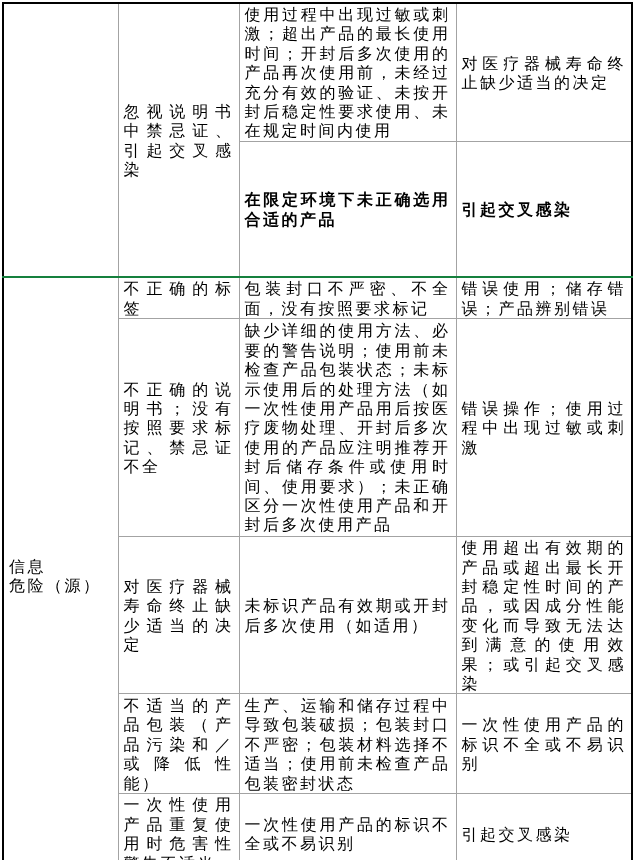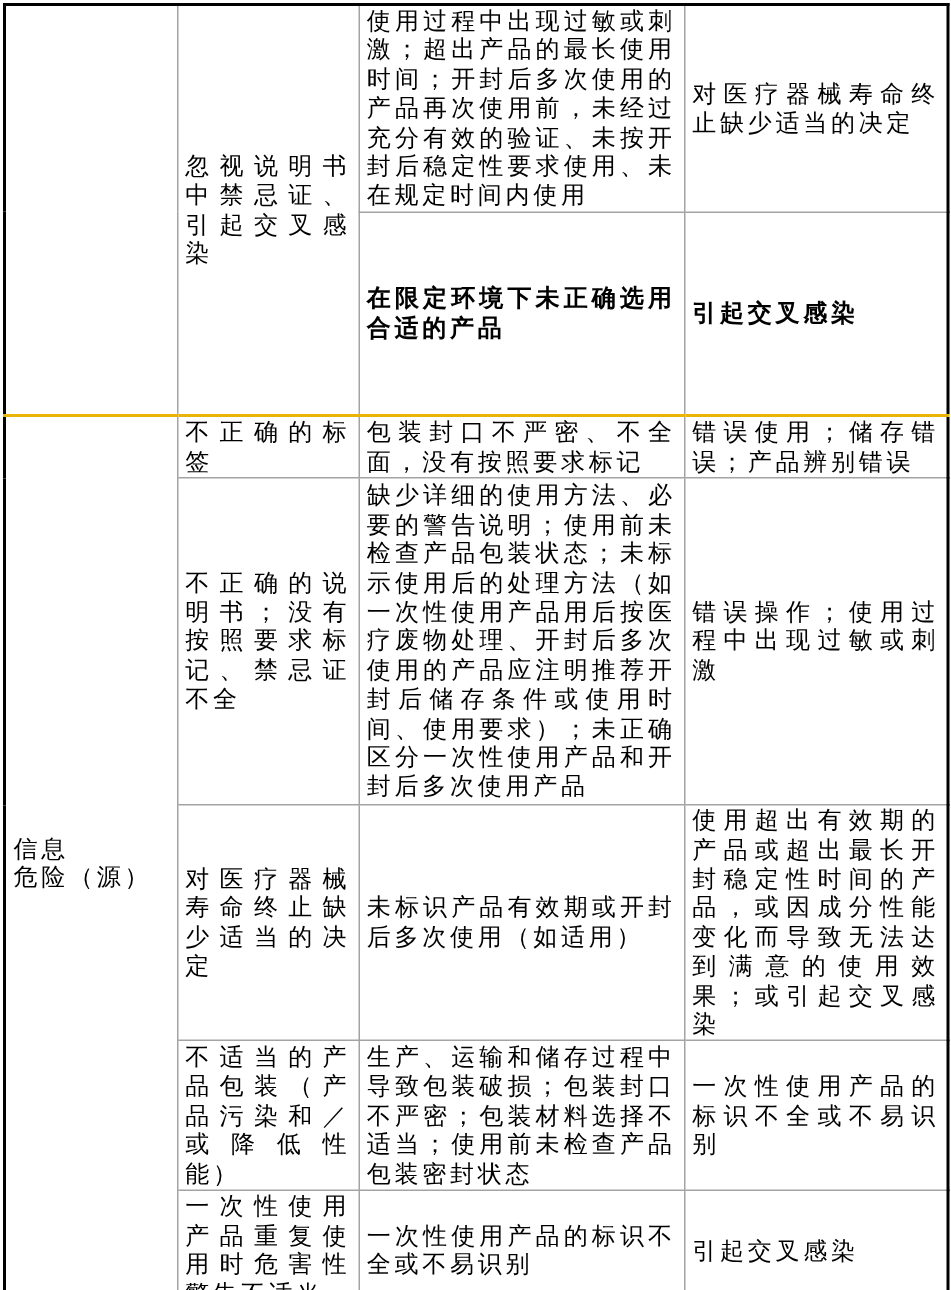--- a/index.html
+++ b/index.html
@@ -31,21 +31,21 @@
     font-size: 16px;
     line-height: 19.4px;
     letter-spacing: 2.5px;
     text-align: justify;
     text-justify: inter-character;
     word-break: break-all;
     overflow: hidden;
     color: #000000;
   }
   tr.group-start td {
-    border-top: 2px solid #eab308;
+    border-top: 2px solid #15803d;
   }
   td.va-top {
     vertical-align: top;
     padding-top: 3px;
   }
   
   tr.r1 { height: 138px; }
   tr.r2 { height: 136px; font-weight: bold; }
   tr.r3 { height: 39px;  }
   tr.r4 { height: 218px; }

